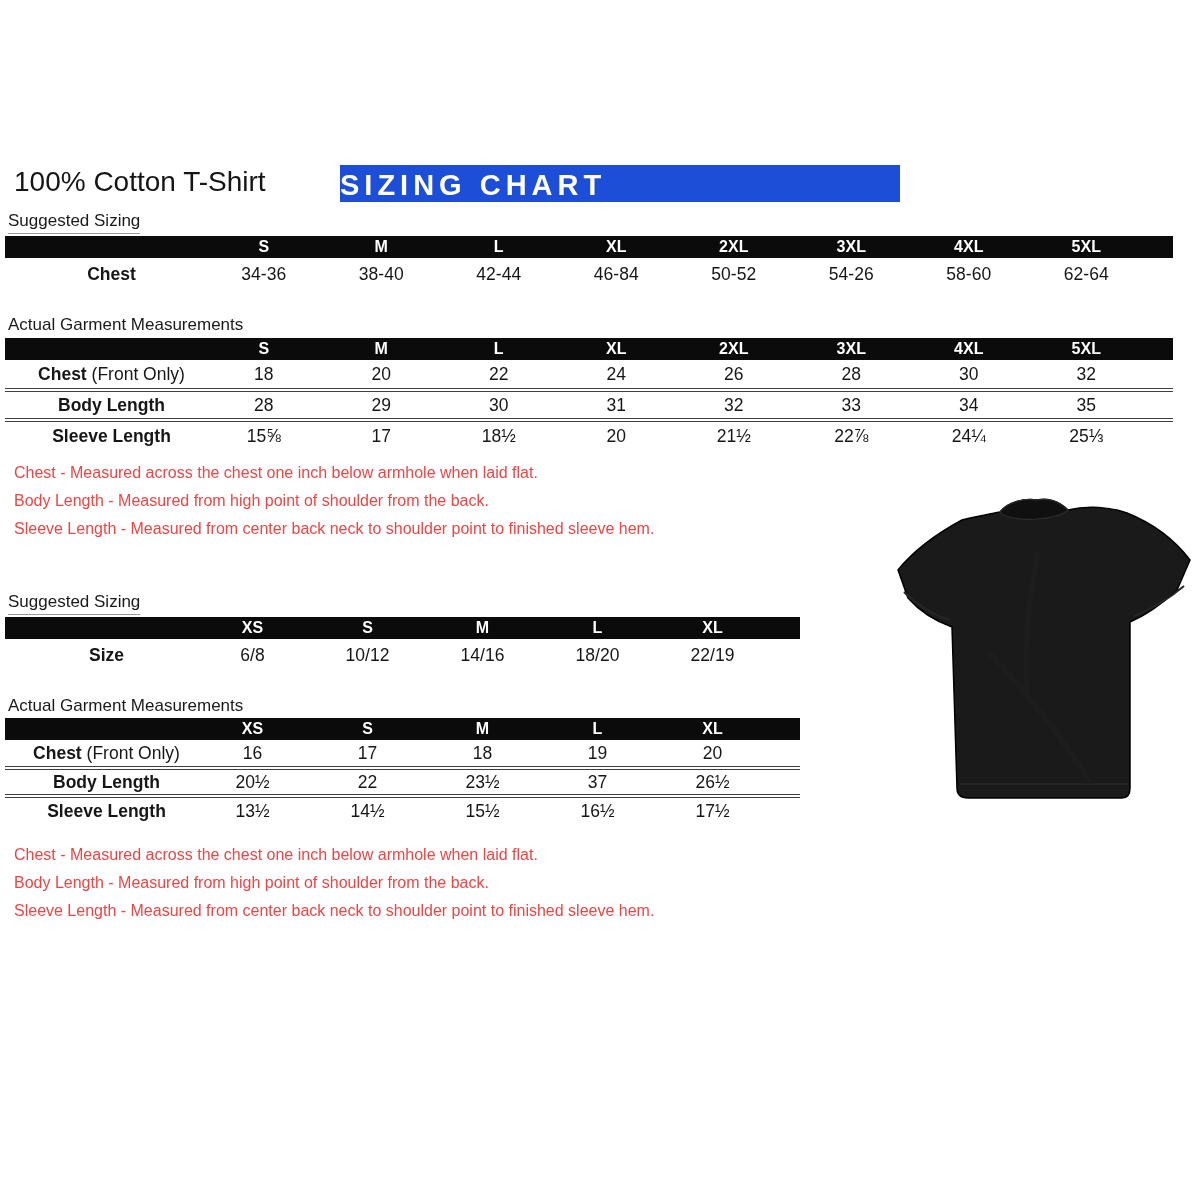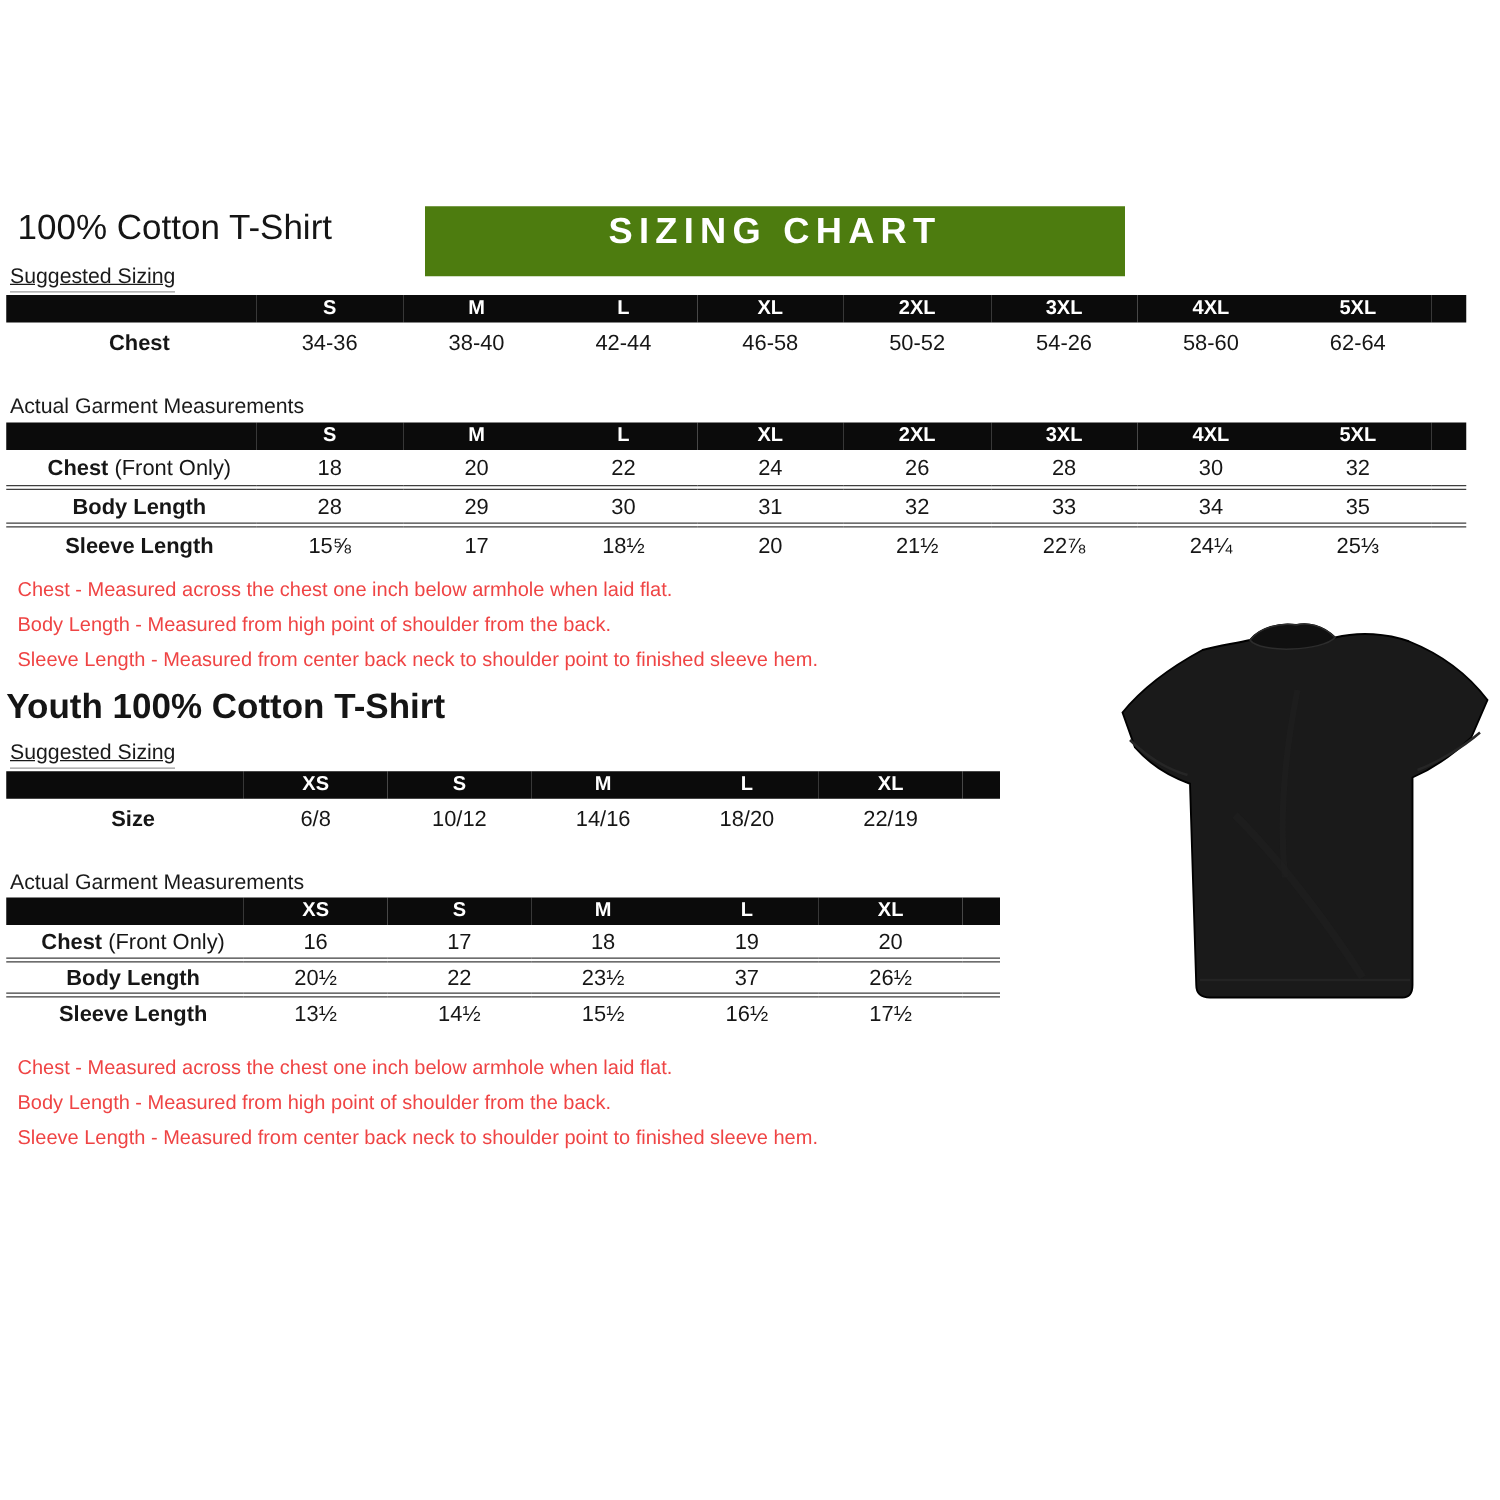--- a/index.html
+++ b/index.html
@@ -4,26 +4,26 @@
 <style>
   html,body{margin:0;padding:0;background:#fff;}
   .canvas{
     position:relative;width:1200px;height:1200px;background:#ffffff;
     font-family:"Liberation Sans",sans-serif;color:#111;overflow:hidden;
   }
   .abs{position:absolute;}
   .title{font-size:28px;font-weight:400;white-space:nowrap;color:#151515;}
   .title.bold{font-weight:700;}
   .banner{
-    left:340px;top:165px;width:560px;height:56px;background:#4d7c0f;
+    left:340px;top:165px;width:560px;height:37px;background:#1d4ed8;
     color:#fff;font-weight:800;font-size:29px;letter-spacing:5px;
-    text-align:center;line-height:40px;white-space:nowrap;
+    text-align:left;line-height:40px;white-space:nowrap;
   }
   .sec-label{font-size:17px;color:#1a1a1a;white-space:nowrap;}
-  .sec-label.rule{border-bottom:1.5px solid #9a9a9a;padding-bottom:2px;text-decoration:underline;}
+  .sec-label.rule{border-bottom:1.5px solid #9a9a9a;padding-bottom:2px;}
   table.sz{position:absolute;border-collapse:collapse;table-layout:fixed;}
   table.sz tr.bar{background:#0b0b0b;}
   table.sz tr.bar th{
     color:#fff;font-size:16px;font-weight:700;text-align:center;
     padding:0;height:22px;line-height:22px;
   }
   table.sz td{padding:0;text-align:center;font-size:17.5px;color:#161616;vertical-align:middle;}
   table.sz td.lbl{text-align:center;padding-left:13px;font-weight:700;white-space:nowrap;}
   table.sz td.lbl .suffix{font-weight:400;}
   table.a-sug tbody tr{height:33px;}
@@ -70,21 +70,21 @@
         <th>5XL</th>
         <th></th>
       </tr>
     </thead>
     <tbody>
       <tr>
         <td class="lbl">Chest</td>
         <td>34-36</td>
         <td>38-40</td>
         <td>42-44</td>
-        <td>46-58</td>
+        <td>46-84</td>
         <td>50-52</td>
         <td>54-26</td>
         <td>58-60</td>
         <td>62-64</td>
         <td></td>
       </tr>
     </tbody>
   </table>
 
   <div class="abs sec-label" style="left:8px;top:315px;">Actual Garment Measurements</div>
@@ -155,21 +155,20 @@
       </tr>
     </tbody>
   </table>
 
   <div class="abs notes" style="left:14px;top:459px;">
     <div>Chest - Measured across the chest one inch below armhole when laid flat.</div>
     <div>Body Length - Measured from high point of shoulder from the back.</div>
     <div>Sleeve Length - Measured from center back neck to shoulder point to finished sleeve hem.</div>
   </div>
 
-  <div class="abs title bold" style="left:5px;top:549px;">Youth 100% Cotton T-Shirt</div>
 
   <div class="abs sec-label rule" style="left:8px;top:592px;">Suggested Sizing</div>
 
   <table class="sz y-sug" style="left:5px;top:617px;width:795px;">
     <colgroup>
       <col style="width:190px">
         <col>
         <col>
         <col>
         <col>

